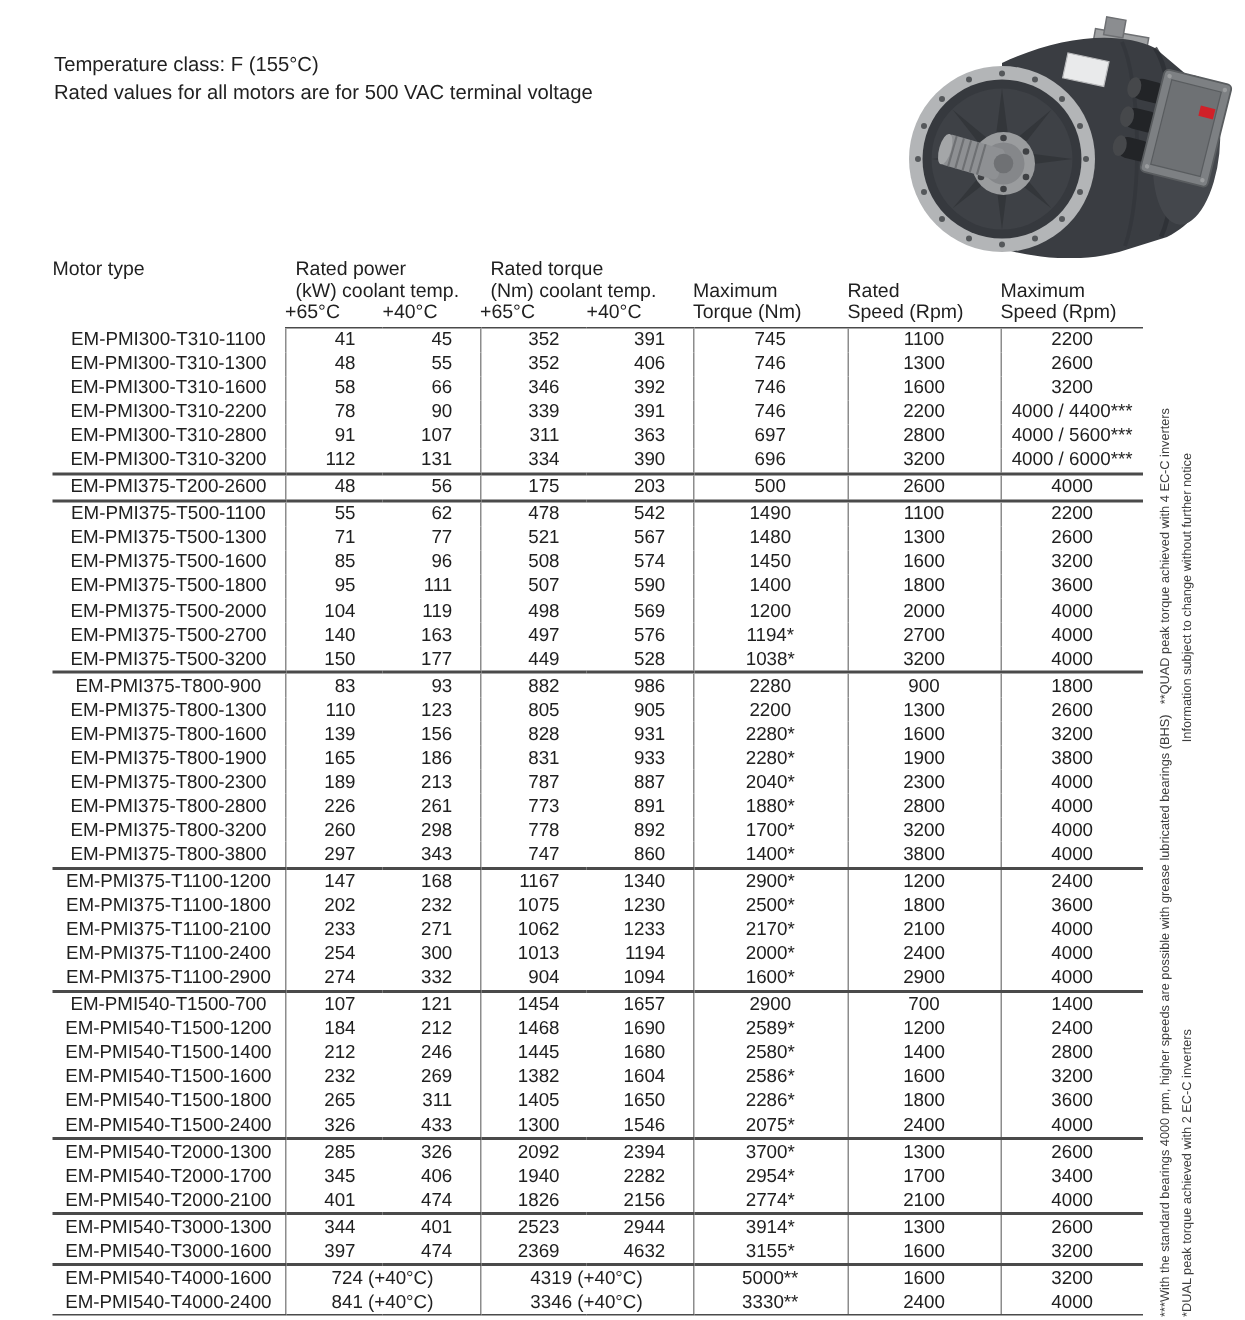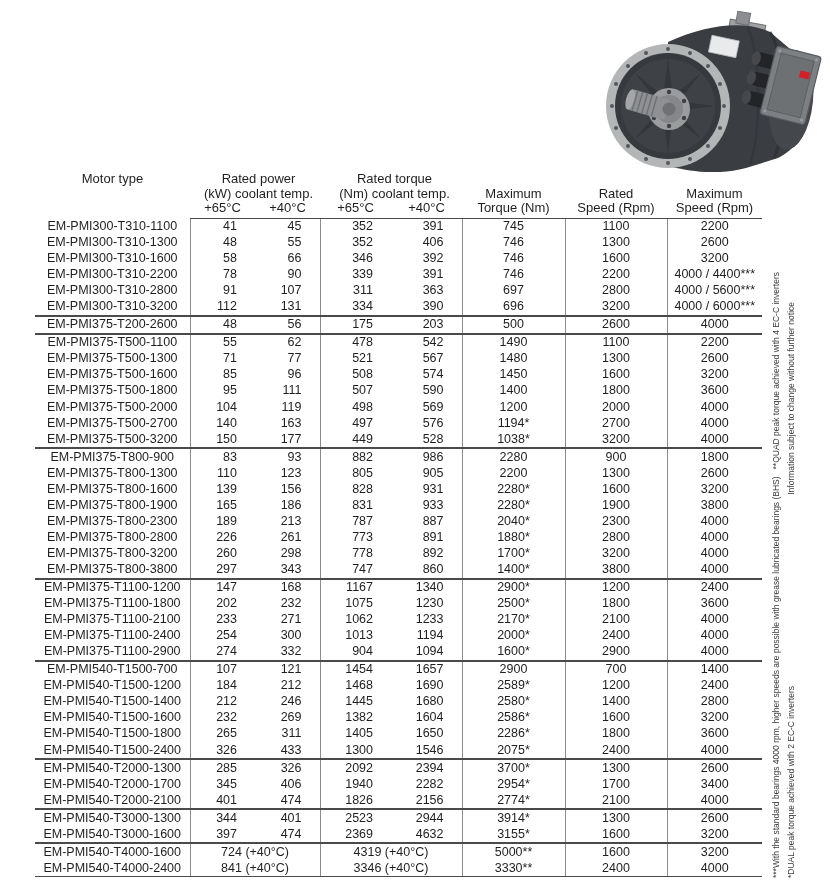--- a/index.html
+++ b/index.html
@@ -10,21 +10,21 @@
 
   
   .info { position:absolute; left:36px; top:33px; font-size:13.5px; line-height:19px; }
 
   
   .motor-wrap { position:absolute; left:598px; top:8px; width:224px; height:164px; }
 
   
   table.spec { position:absolute; left:35px; top:172px; width:727px;
     border-collapse:collapse; table-layout:fixed; font-size:12.5px; color:#1f1f1f; }
-  table.spec th { font-weight:normal; text-align:center; padding:0; vertical-align:bottom; font-size:13px; line-height:14.5px;margin-left:38px; }
+  table.spec th { font-weight:normal; text-align:left; padding:0; vertical-align:bottom; font-size:13px; line-height:14.5px;margin-left:38px; }
   th.h-right { text-align:right; padding-right:14px; }
   th.h-max  { padding-left:8px; }
   th.h-rspd { padding-left:12px; }
   th.h-mspd { padding-left:22px; }
   thead tr.underline th { border-bottom:1.5px solid #4a4a4a; padding-bottom:2px; }
 
   tbody td { height:16.05px; padding:0; line-height:15px; white-space:nowrap; }
   td.c-motor { text-align:center; }
   td.c-p65, td.c-p40, td.c-t65, td.c-t40 { text-align:right; padding-right:18px; }
   td.c-p65, td.c-t65, td.c-maxT, td.c-rspeed, td.c-maxspeed { border-left:1px solid #8c8c8c; }
@@ -37,20 +37,22 @@
   .fn { position:absolute; transform:rotate(-90deg); transform-origin:0 0;
         font-size:8.5px; color:#3c3c3c; display:flex; justify-content:space-between;
         white-space:nowrap; height:12px; line-height:12px; }
   .fn1 { left:770px; top:878px; width:606px; }
   .fn2 { left:785px; top:878px; width:576px; }
 </style>
 </head>
 <body>
 
 <div class="info">
+  <div>Temperature class: F (155°C)</div>
+  <div>Rated values for all motors are for 500 VAC terminal voltage</div>
 </div>
 
 <div class="motor-wrap">
   <svg width="224" height="164" viewBox="0 0 224 164">
 
     <g transform="rotate(10 148 26)">
       <rect x="130" y="14" width="36" height="22" fill="#9fa1a3" stroke="#6e7073" stroke-width="1"></rect>
       <rect x="136" y="5" width="13" height="12" fill="#8b8d90" stroke="#6e7073" stroke-width="1"></rect>
       <circle cx="136" cy="31" r="1.6" fill="#5a5c5f"></circle>
       <circle cx="159" cy="31" r="1.6" fill="#5a5c5f"></circle>

